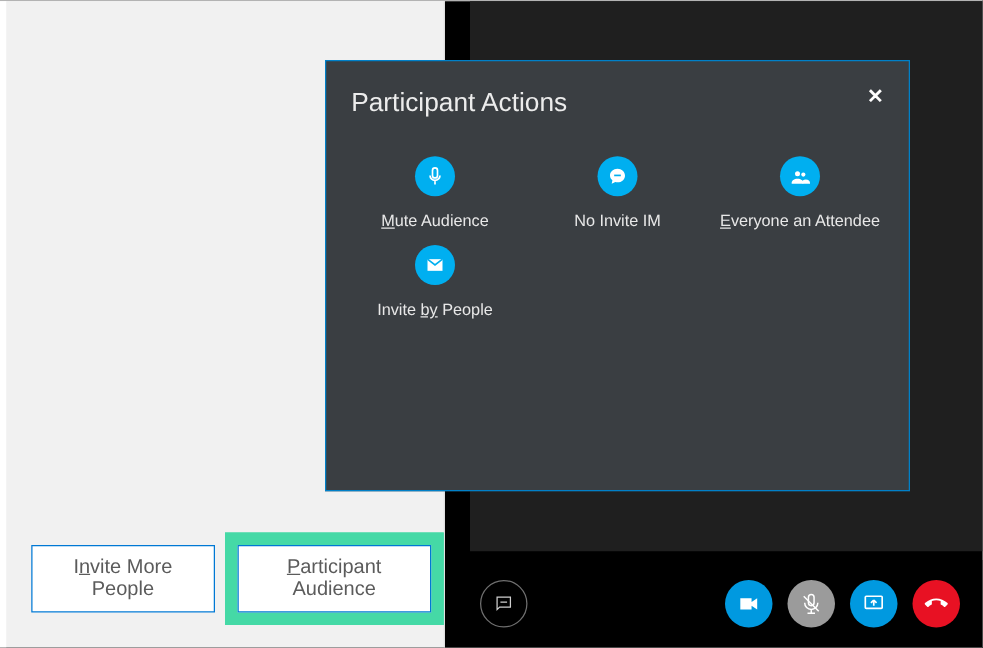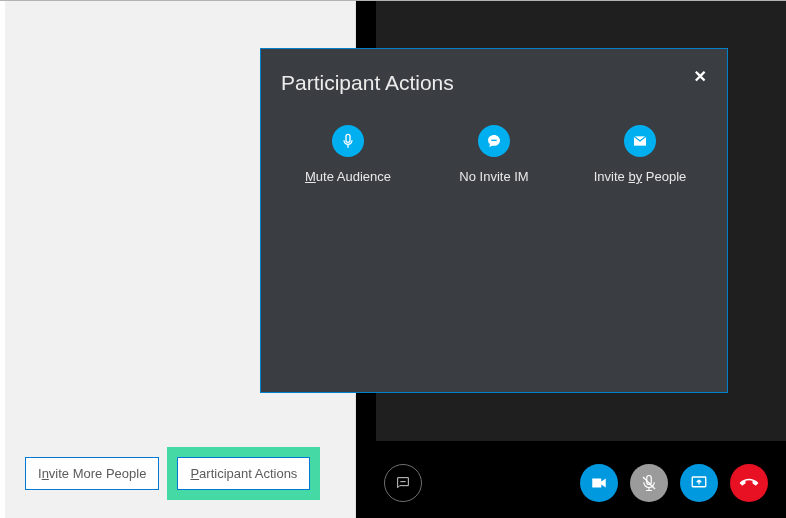--- a/index.html
+++ b/index.html
@@ -65,21 +65,21 @@
   position: absolute;
   bottom: 18px; left: 20px;
   display: flex;
   align-items: center;
 }
 .text-btn {
   background: #ffffff;
   border: 1px solid #0078d4;
   color: #5b5b5b;
   padding: 8px 12px;
-  font-size: 13px;
+  font-size: 16px;
   cursor: pointer;
 }
 .text-btn .ul { text-decoration: underline; }
 .highlight-wrap {
   border: 4px solid #45d9a6;
   background: #45d9a6;
   padding: 6px;
   margin-left: 8px;
   display: inline-flex;
 }
@@ -135,21 +135,21 @@
 
 <div class="app">
 
   <div class="left-panel">
     <div class="left-bottom">
       <button class="text-btn">
         <span>I</span><span class="ul">n</span><span>vite More People</span>
       </button>
       <div class="highlight-wrap">
         <button class="text-btn">
-          <span></span><span class="ul">P</span><span>articipant Actions</span>
+          <span></span><span class="ul">P</span><span>articipant Audience</span>
         </button>
       </div>
     </div>
   </div>
 
   <div class="right-panel">
     <div class="video-area"></div>
     <div class="bottom-bar">
       <div class="round-btn btn-chat">
         <svg viewBox="0 0 24 24">
@@ -204,20 +204,31 @@
           <svg viewBox="0 0 24 24">
               <path d="M12 3C7 3 3 6.6 3 11c0 2.3 1.1 4.3 2.9 5.8L5 21l4.4-2c.8.2 1.7.3 2.6.3 5 0 9-3.6 9-8S17 3 12 3z"></path>
               <rect x="8" y="10" width="8" height="2" fill="#00aff0"></rect>
             </svg>
         </div>
         <div class="action-label"><span>No Invite IM</span><span class="ul"></span><span></span></div>
       </div>
 
 
 
+      <div class="action">
+        <div class="action-icon">
+          <svg viewBox="0 0 24 24">
+              <circle cx="9" cy="9" r="3"></circle>
+              <circle cx="16" cy="10" r="2.5"></circle>
+              <path d="M2 20c0-3 3-5 7-5s7 2 7 5v1H2v-1z"></path>
+              <path d="M14 20c0-2 2-4 5-4s5 2 5 4v1h-8"></path>
+            </svg>
+        </div>
+        <div class="action-label"><span></span><span class="ul">E</span><span>veryone an Attendee</span></div>
+      </div>
 
       <div class="action">
         <div class="action-icon">
           <svg viewBox="0 0 24 24">
               <path d="M3 5h18v14H3z" fill="#fff"></path>
               <path d="M3 5l9 7 9-7" fill="none" stroke="#00aff0" stroke-width="2"></path>
             </svg>
         </div>
         <div class="action-label"><span>Invite </span><span class="ul">by</span><span> People</span></div>
       </div>

